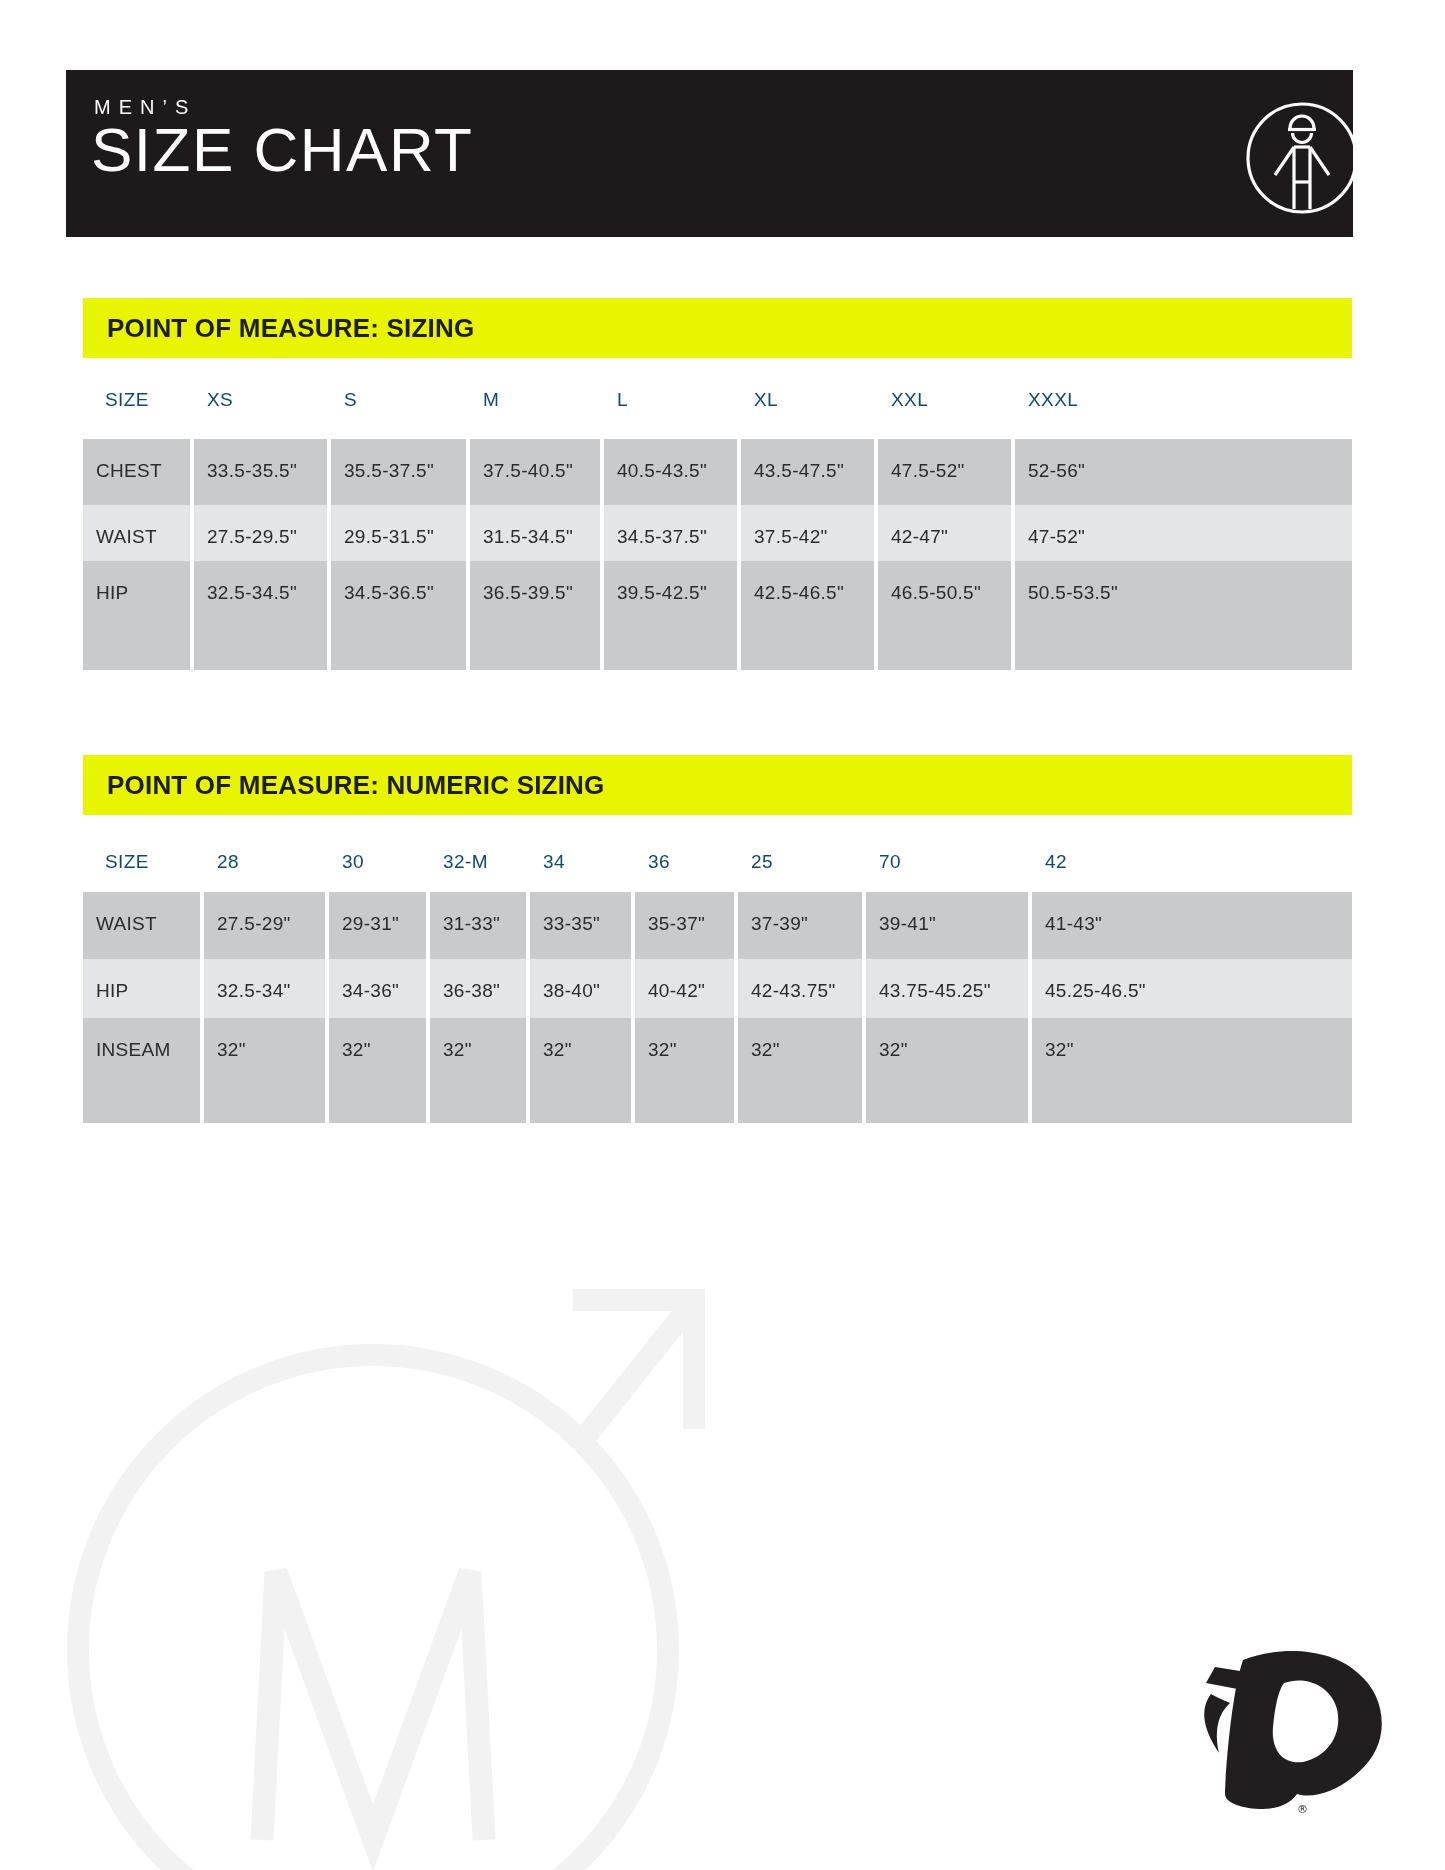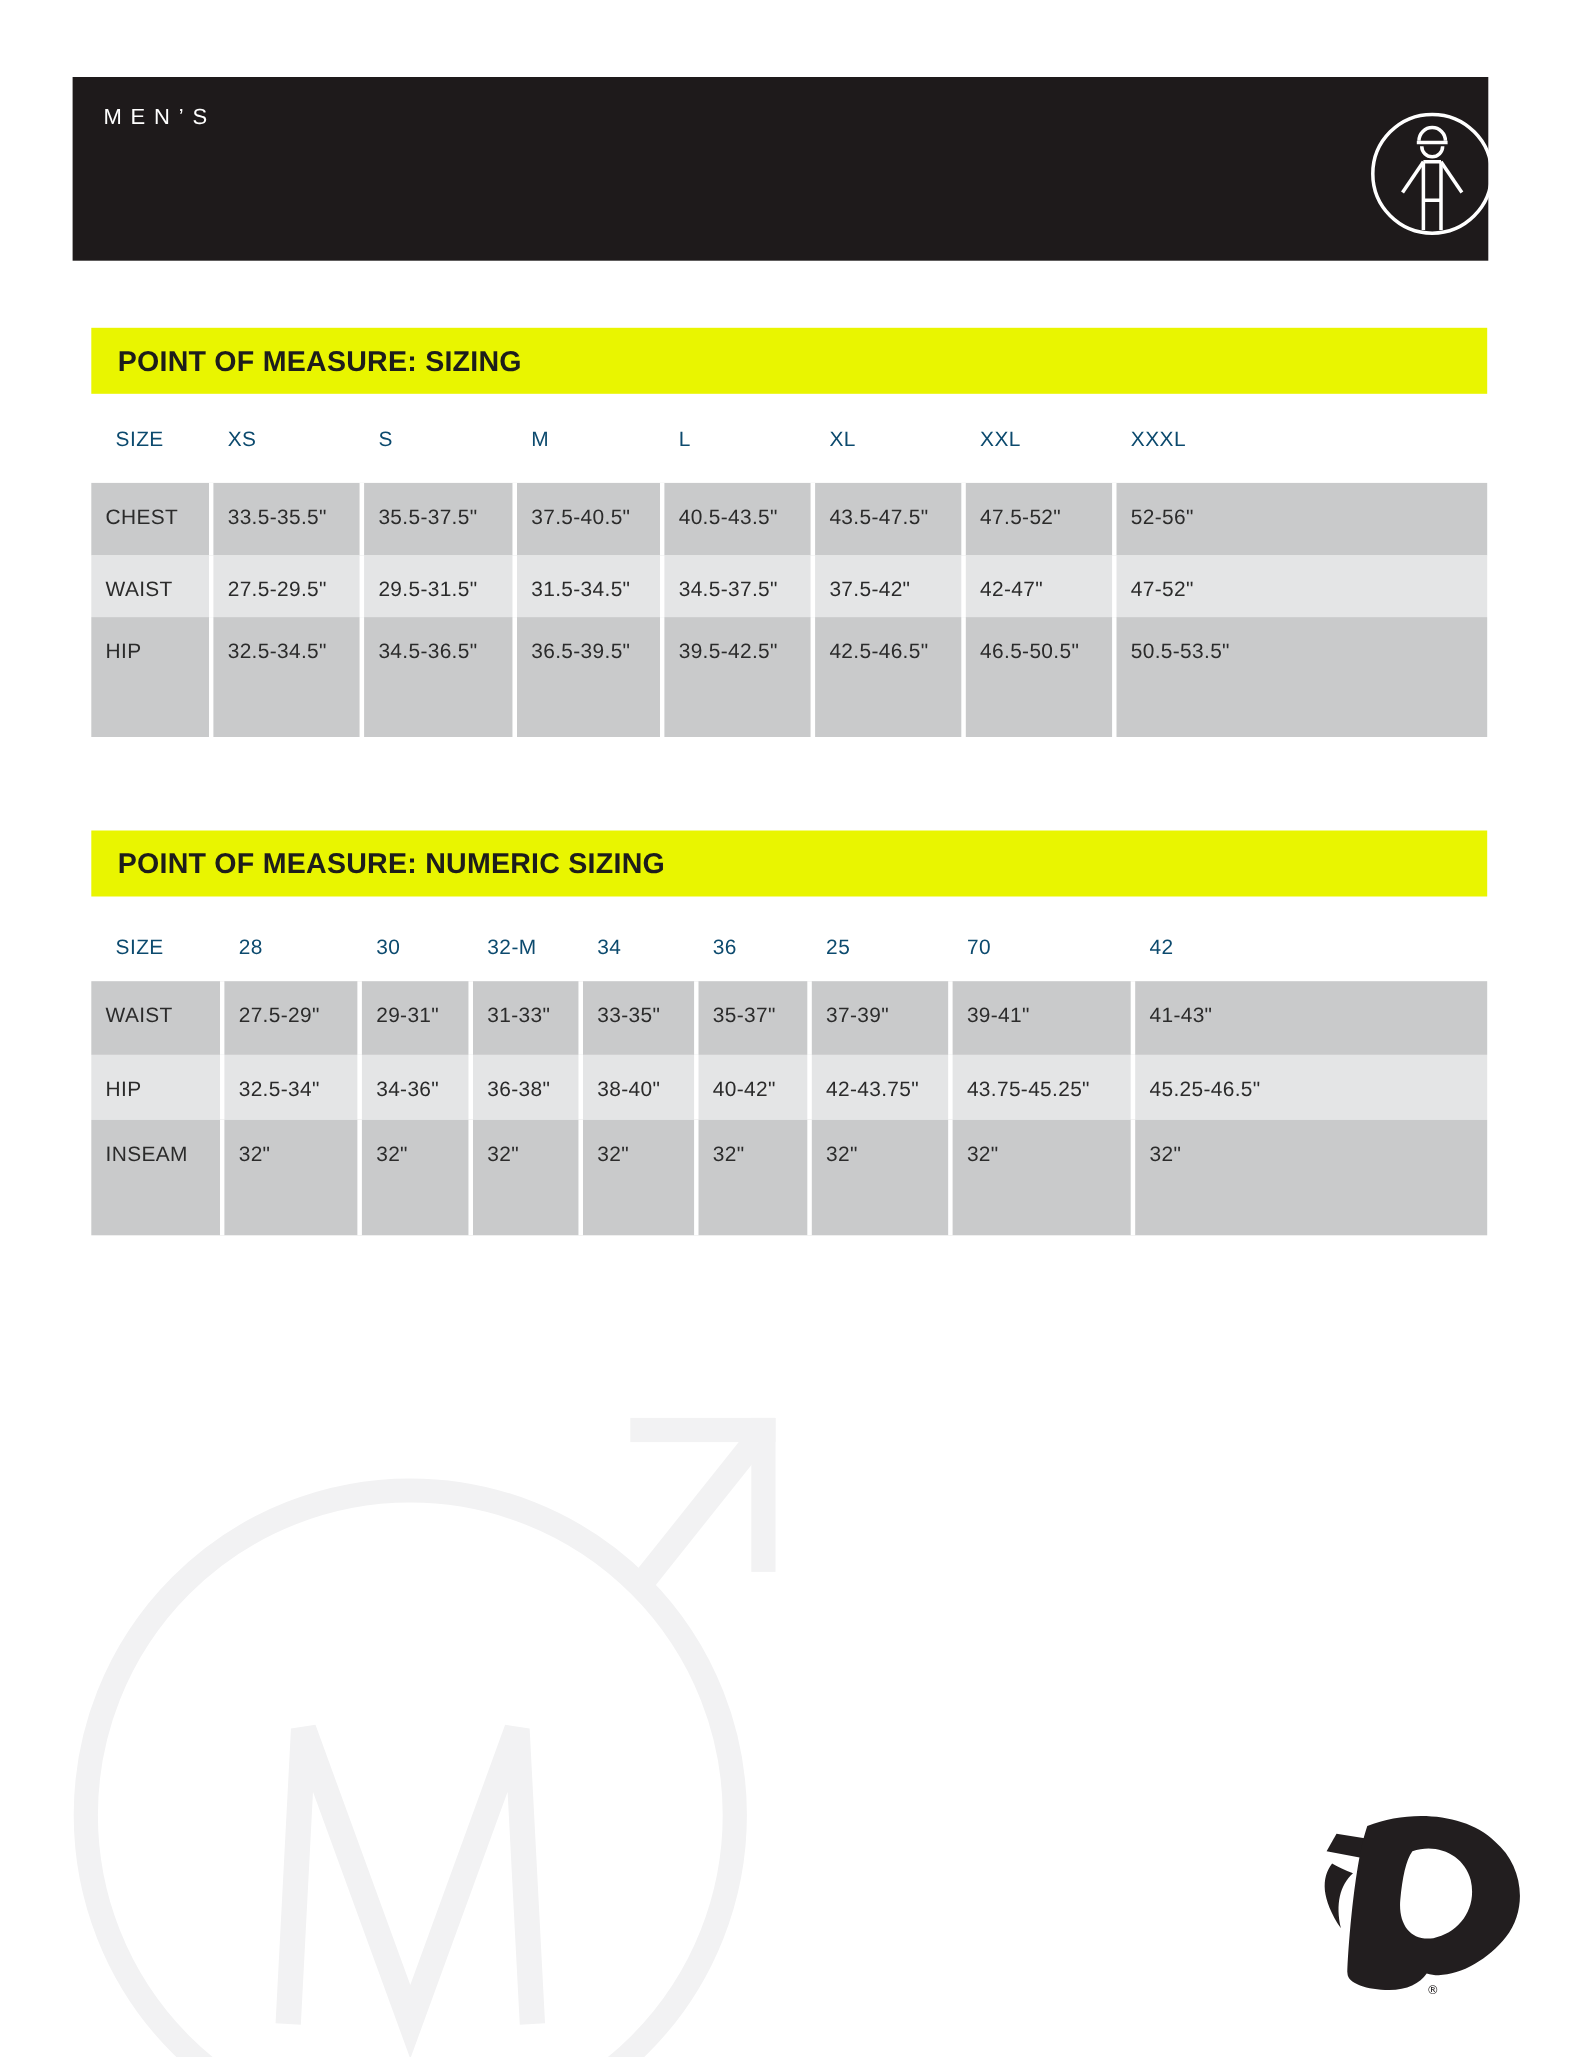--- a/index.html
+++ b/index.html
@@ -45,20 +45,21 @@
   .watermark{position:absolute;left:0;top:1050px;}
   .pi-logo{position:absolute;left:1185px;top:1645px;}
 </style>
 </head>
 <body>
 
 <div class="page">
 
   <header class="topbar">
     <div class="eyebrow">MEN’S</div>
+    <div class="big-title">SIZE CHART</div>
     <svg class="person-badge" width="116" height="116" viewBox="0 0 116 116" fill="none" stroke="#ffffff" stroke-width="3.2">
       <circle cx="58" cy="58" r="54"></circle>
 
       <path d="M 46 28 A 12 12 0 0 1 70 28"></path>
       <path d="M 44 29.5 L 72 29.5"></path>
       <path d="M 48.5 33 A 9.5 9.5 0 0 0 67.5 33"></path>
 
       <path d="M 50 47 H 66"></path>
       <path d="M 50 47 V 109"></path>
       <path d="M 66 47 V 109"></path>

